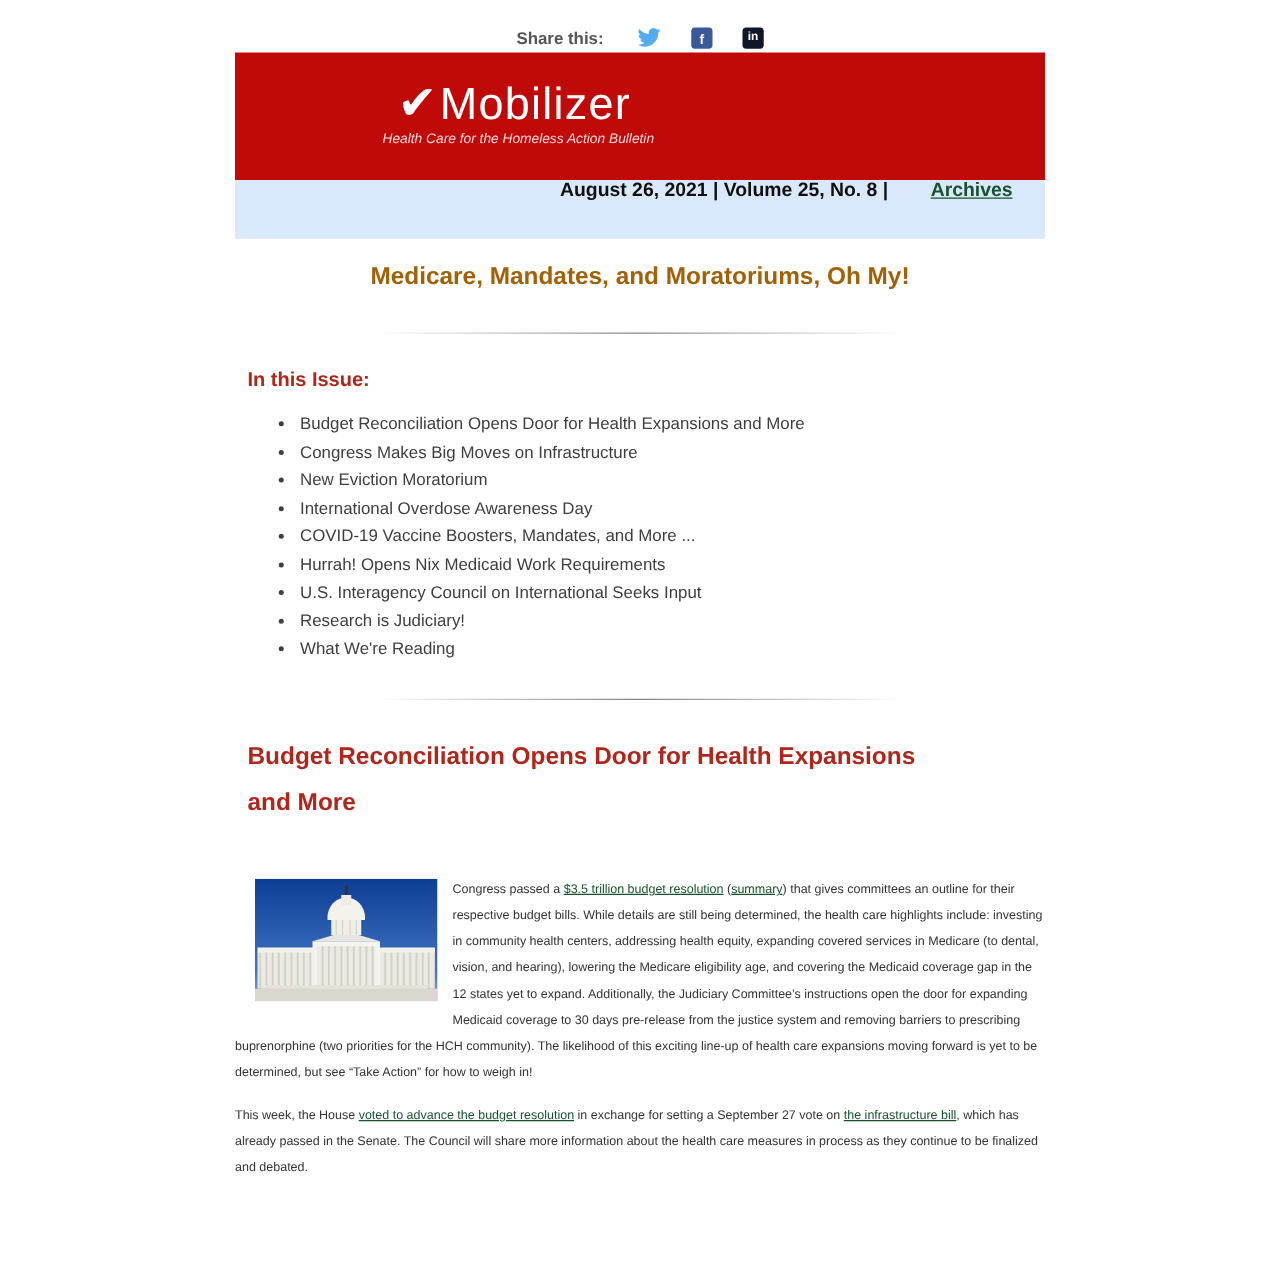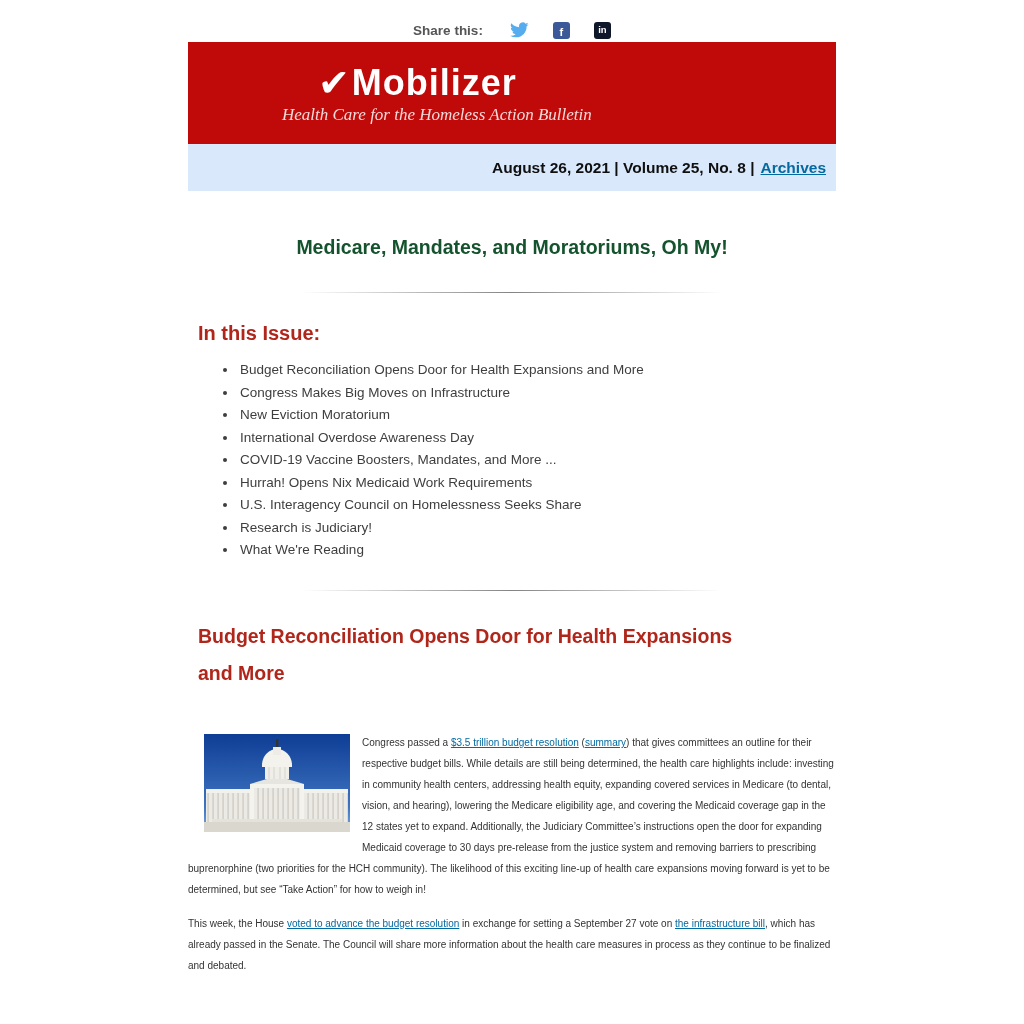--- a/index.html
+++ b/index.html
@@ -24,47 +24,47 @@
     display:inline-flex; align-items:flex-end; justify-content:center;
     line-height:1.15;
   }
   .fb-box { background:#3b5998; }
   .li-box { background:#0f172a; align-items:center; font-size:9.5px; letter-spacing:0; }
 
   
   .masthead { background:#C00A0A; height:102px; margin-top:2px; overflow:hidden; }
   .logo-row { display:flex; align-items:center; padding:20px 0 0 130px; color:#fff; }
   .logo-check { font-size:38px; line-height:1; margin-right:2px; }
-  .logo-text { font-size:36px; font-weight:700; letter-spacing:1px; }
+  .logo-text { font-size:36px; font-weight:400; letter-spacing:1px; }
   .tagline {
-    color:#F2DBDB; font-family:Liberation Serif, serif; font-style:italic;
-    font-size:17px; padding-left:94px; margin-top:1px;
+    color:#F2DBDB; font-family:Liberation Sans, sans-serif; font-style:italic;
+    font-size:11px; padding-left:118px; margin-top:1px;
   }
 
   
   .date-bar {
     background:#D9E8FA; height:47px;
-    display:flex; justify-content:flex-end; align-items:center;
-    padding-right:10px; font-size:15.5px; font-weight:bold; color:#101010;
+    display:flex; justify-content:flex-end; 
+    padding-right:26px; font-size:15.5px; font-weight:bold; color:#101010;gap:28px;
   }
   .date-bar a { margin-left:6px; }
-  a { color:#0369a1; text-decoration:underline; cursor:pointer; }
+  a { color:#14532d; text-decoration:underline; cursor:pointer; }
 
   
   .main-title {
-    margin-top:45px; text-align:center;
-    color:#14532d; font-size:19.5px; font-weight:bold;
+    margin-top:19px; text-align:center;
+    color:#a16207; font-size:19.5px; font-weight:bold;
   }
   .divider {
     height:1px; width:420px; margin:33px auto 0;
     background:linear-gradient(to right, rgba(140,140,140,0), rgba(110,110,110,0.85), rgba(140,140,140,0));
   }
 
   
-  .toc-heading { margin:29px 0 0 10px; color:#B0261B; font-size:20px; font-weight:bold; }
+  .toc-heading { margin:29px 0 0 10px; color:#B0261B; font-size:16px; font-weight:bold; }
   .toc-list { margin:17px 0 0 0; padding-left:50px; font-size:13.5px; color:#3e3e3e; list-style:disc outside; }
   .toc-list li { margin-bottom:7.5px; padding-left:2px; }
 
   
   .article-heading {
     margin:27px 0 0 10px; max-width:545px;
     color:#B0261B; font-size:19.5px; font-weight:bold; line-height:37px;
   }
   .article-body { margin-top:40px; font-size:10px; line-height:21px; color:#333; }
   .capitol-img { float:left; width:146px; height:98px; margin:2px 12px 6px 16px; display:block; }
@@ -109,21 +109,21 @@
   <div class="divider"></div>
 
   <div class="toc-heading">In this Issue:</div>
   <ul class="toc-list">
     <li>Budget Reconciliation Opens Door for Health Expansions and More</li>
     <li>Congress Makes Big Moves on Infrastructure</li>
     <li>New Eviction Moratorium</li>
     <li>International Overdose Awareness Day</li>
     <li>COVID-19 Vaccine Boosters, Mandates, and More ...</li>
     <li>Hurrah! Opens Nix Medicaid Work Requirements</li>
-    <li>U.S. Interagency Council on Homelessness Seeks Share</li>
+    <li>U.S. Interagency Council on International Seeks Input</li>
     <li>Research is Judiciary!</li>
     <li>What We're Reading</li>
   </ul>
 
   <div class="divider"></div>
 
   <h2 class="article-heading">Budget Reconciliation Opens Door for Health Expansions and More</h2>
 
   <div class="article-body">
     <svg class="capitol-img" viewBox="0 0 146 98" preserveAspectRatio="none">

